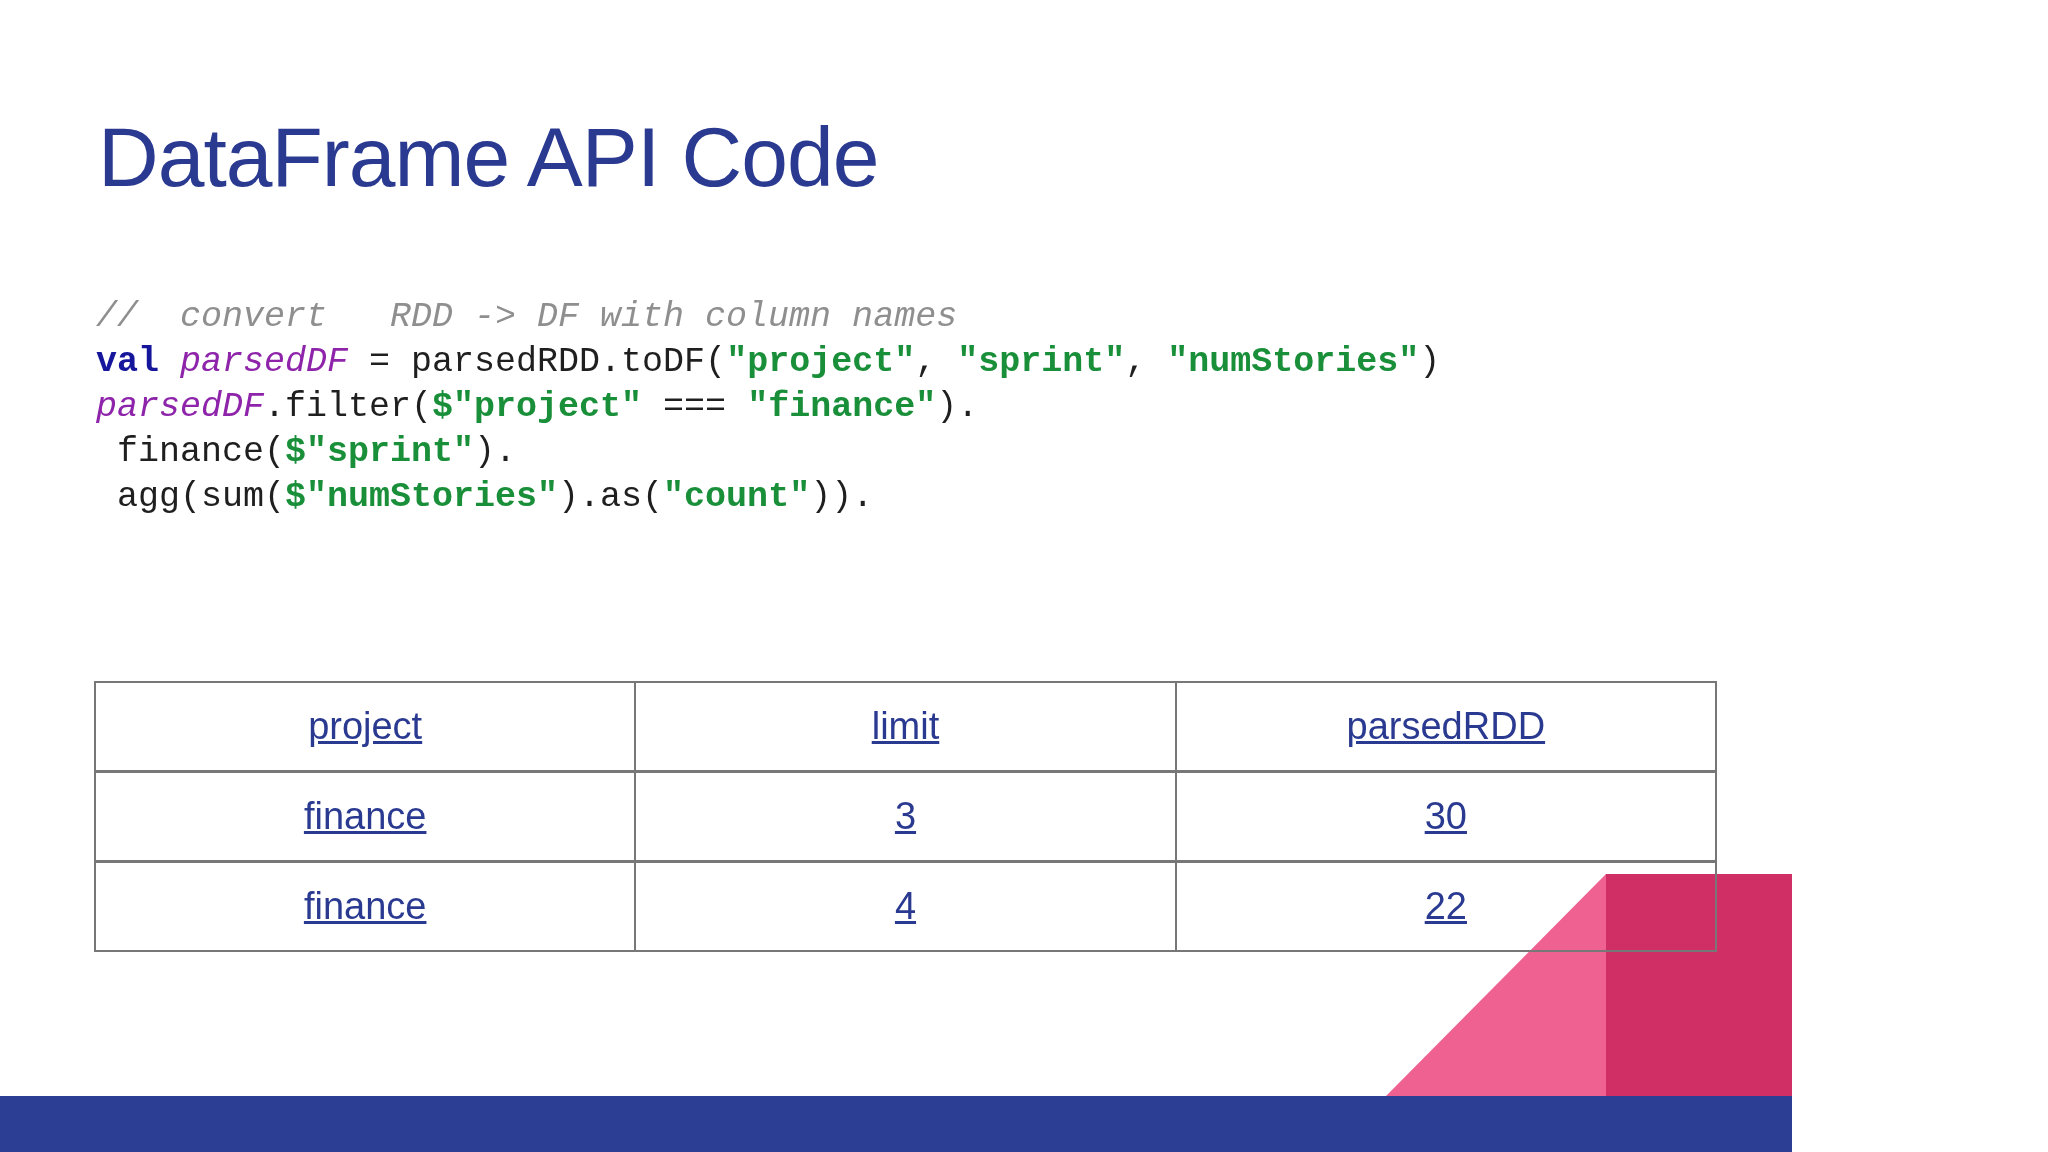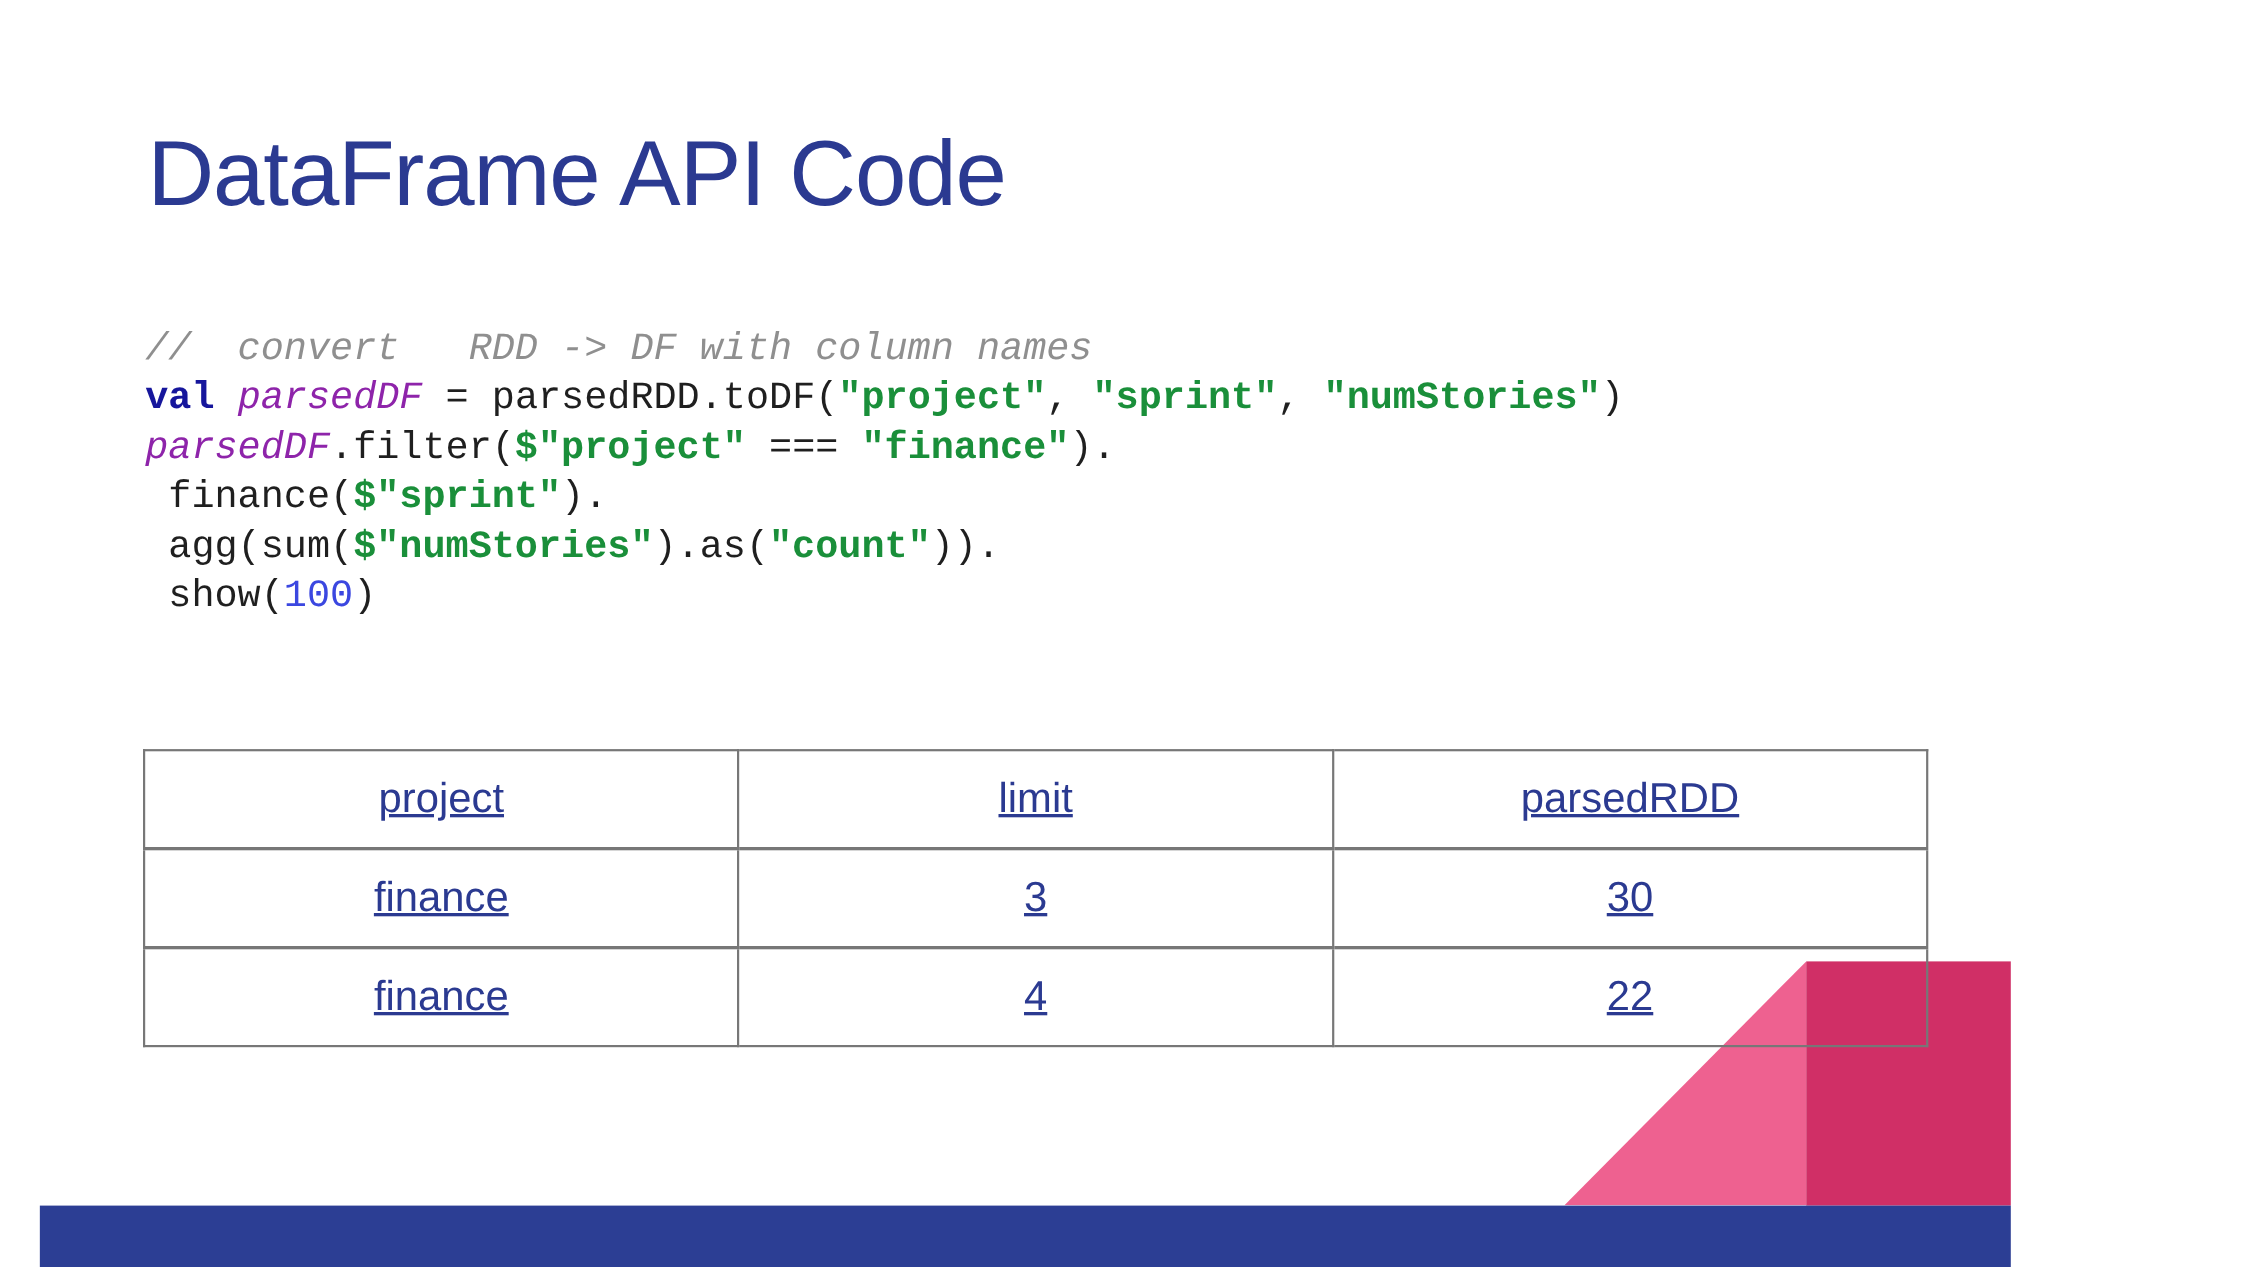--- a/index.html
+++ b/index.html
@@ -2,21 +2,20 @@
 <html style="--title_text: #2b3a91; --table_text: #2b3a91; --table_border: #777777; --code_plain: #1f1f1f; --code_comment: #8f8f8f; --code_keyword: #16169c; --code_identifier: #8e24aa; --code_string: #1a8f3a; --code_number: #3b47e0; --decor_pink: #ee6190; --decor_crimson: #d02f66; --decor_maroon: #9d2552; --decor_bar_blue: #2c3e94;"><head>
 <meta charset="utf-8">
 <style>
   html,body{margin:0;padding:0;background:#ffffff;}
   .slide{
     position:relative;
     width:1792px;height:1152px;
     background:#ffffff;
     overflow:hidden;
     font-family:"Liberation Sans", sans-serif;
-    margin-left:36px;
   }
   .title{
     position:absolute;
     left:98px;top:113px;
     font-size:84px;
     line-height:1.05;
     letter-spacing:-1px;
     color:var(--title_text);
     white-space:nowrap;
   }
@@ -85,21 +84,20 @@
   <div class="footer-bar"></div>
 
   <div class="title">DataFrame API Code</div>
 
   <div class="code">
       <div class="code-line"><span class="tok-comment">//  convert   RDD -&gt; DF with column names</span></div>
       <div class="code-line"><span class="tok-keyword">val</span><span class="tok-plain"> </span><span class="tok-identifier">parsedDF</span><span class="tok-plain"> = parsedRDD.toDF(</span><span class="tok-string">"project"</span><span class="tok-plain">, </span><span class="tok-string">"sprint"</span><span class="tok-plain">, </span><span class="tok-string">"numStories"</span><span class="tok-plain">)</span></div>
       <div class="code-line"><span class="tok-identifier">parsedDF</span><span class="tok-plain">.filter(</span><span class="tok-string">$"project"</span><span class="tok-plain"> === </span><span class="tok-string">"finance"</span><span class="tok-plain">).</span></div>
       <div class="code-line"><span class="tok-plain"> finance(</span><span class="tok-string">$"sprint"</span><span class="tok-plain">).</span></div>
       <div class="code-line"><span class="tok-plain"> agg(sum(</span><span class="tok-string">$"numStories"</span><span class="tok-plain">).as(</span><span class="tok-string">"count"</span><span class="tok-plain">)).</span></div>
-      <div class="code-line"><span class="tok-plain"> show(</span><span class="tok-number">100</span><span class="tok-plain">)</span></div>
     </div>
 
   <table class="data-table">
     <thead>
       <tr>
           <th>project</th>
           <th>limit</th>
           <th>parsedRDD</th>
         </tr>
     </thead>

